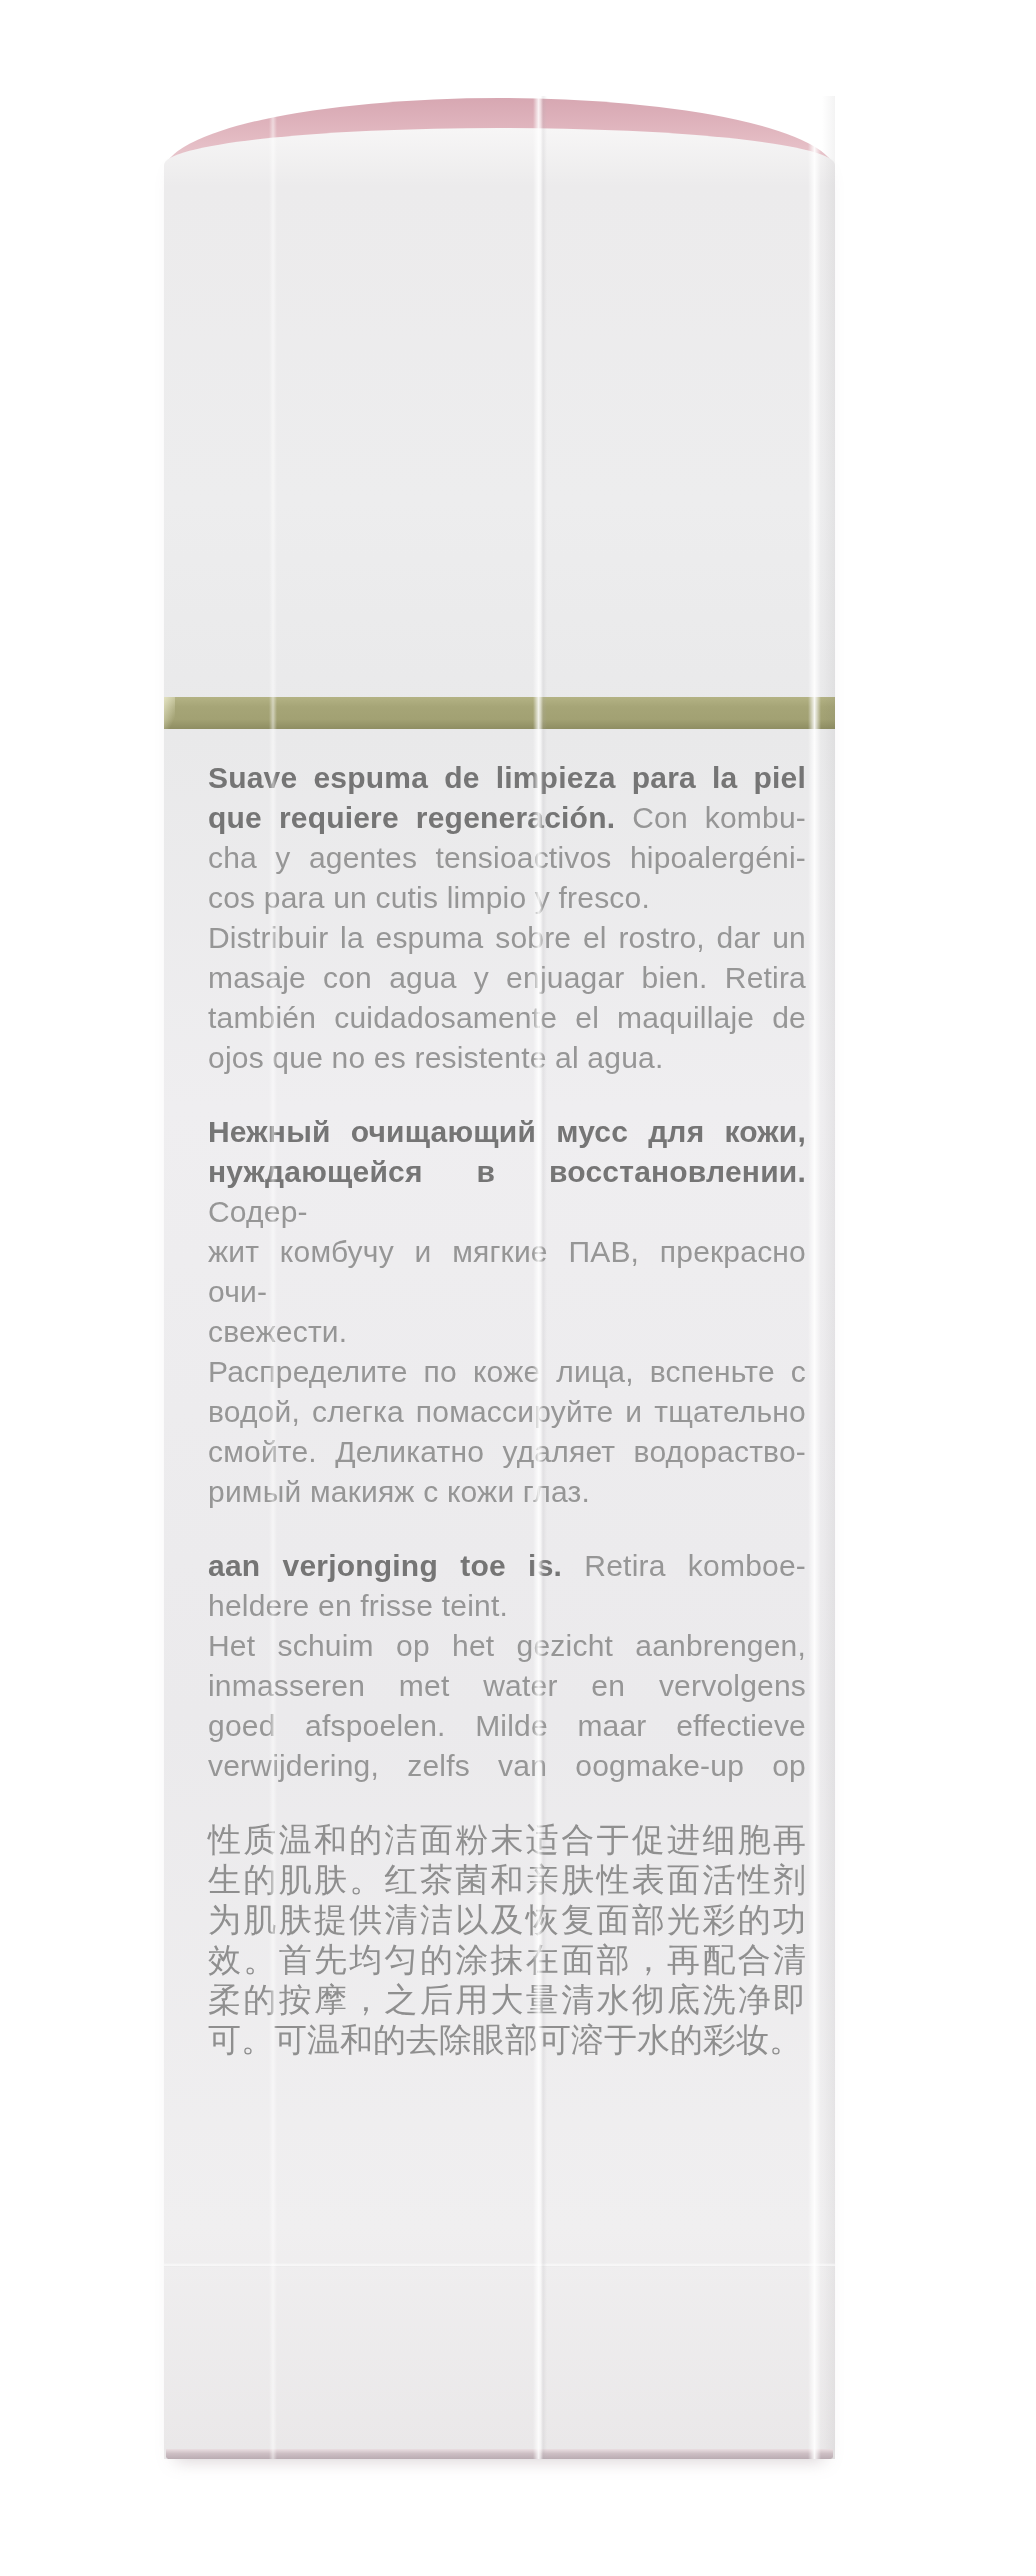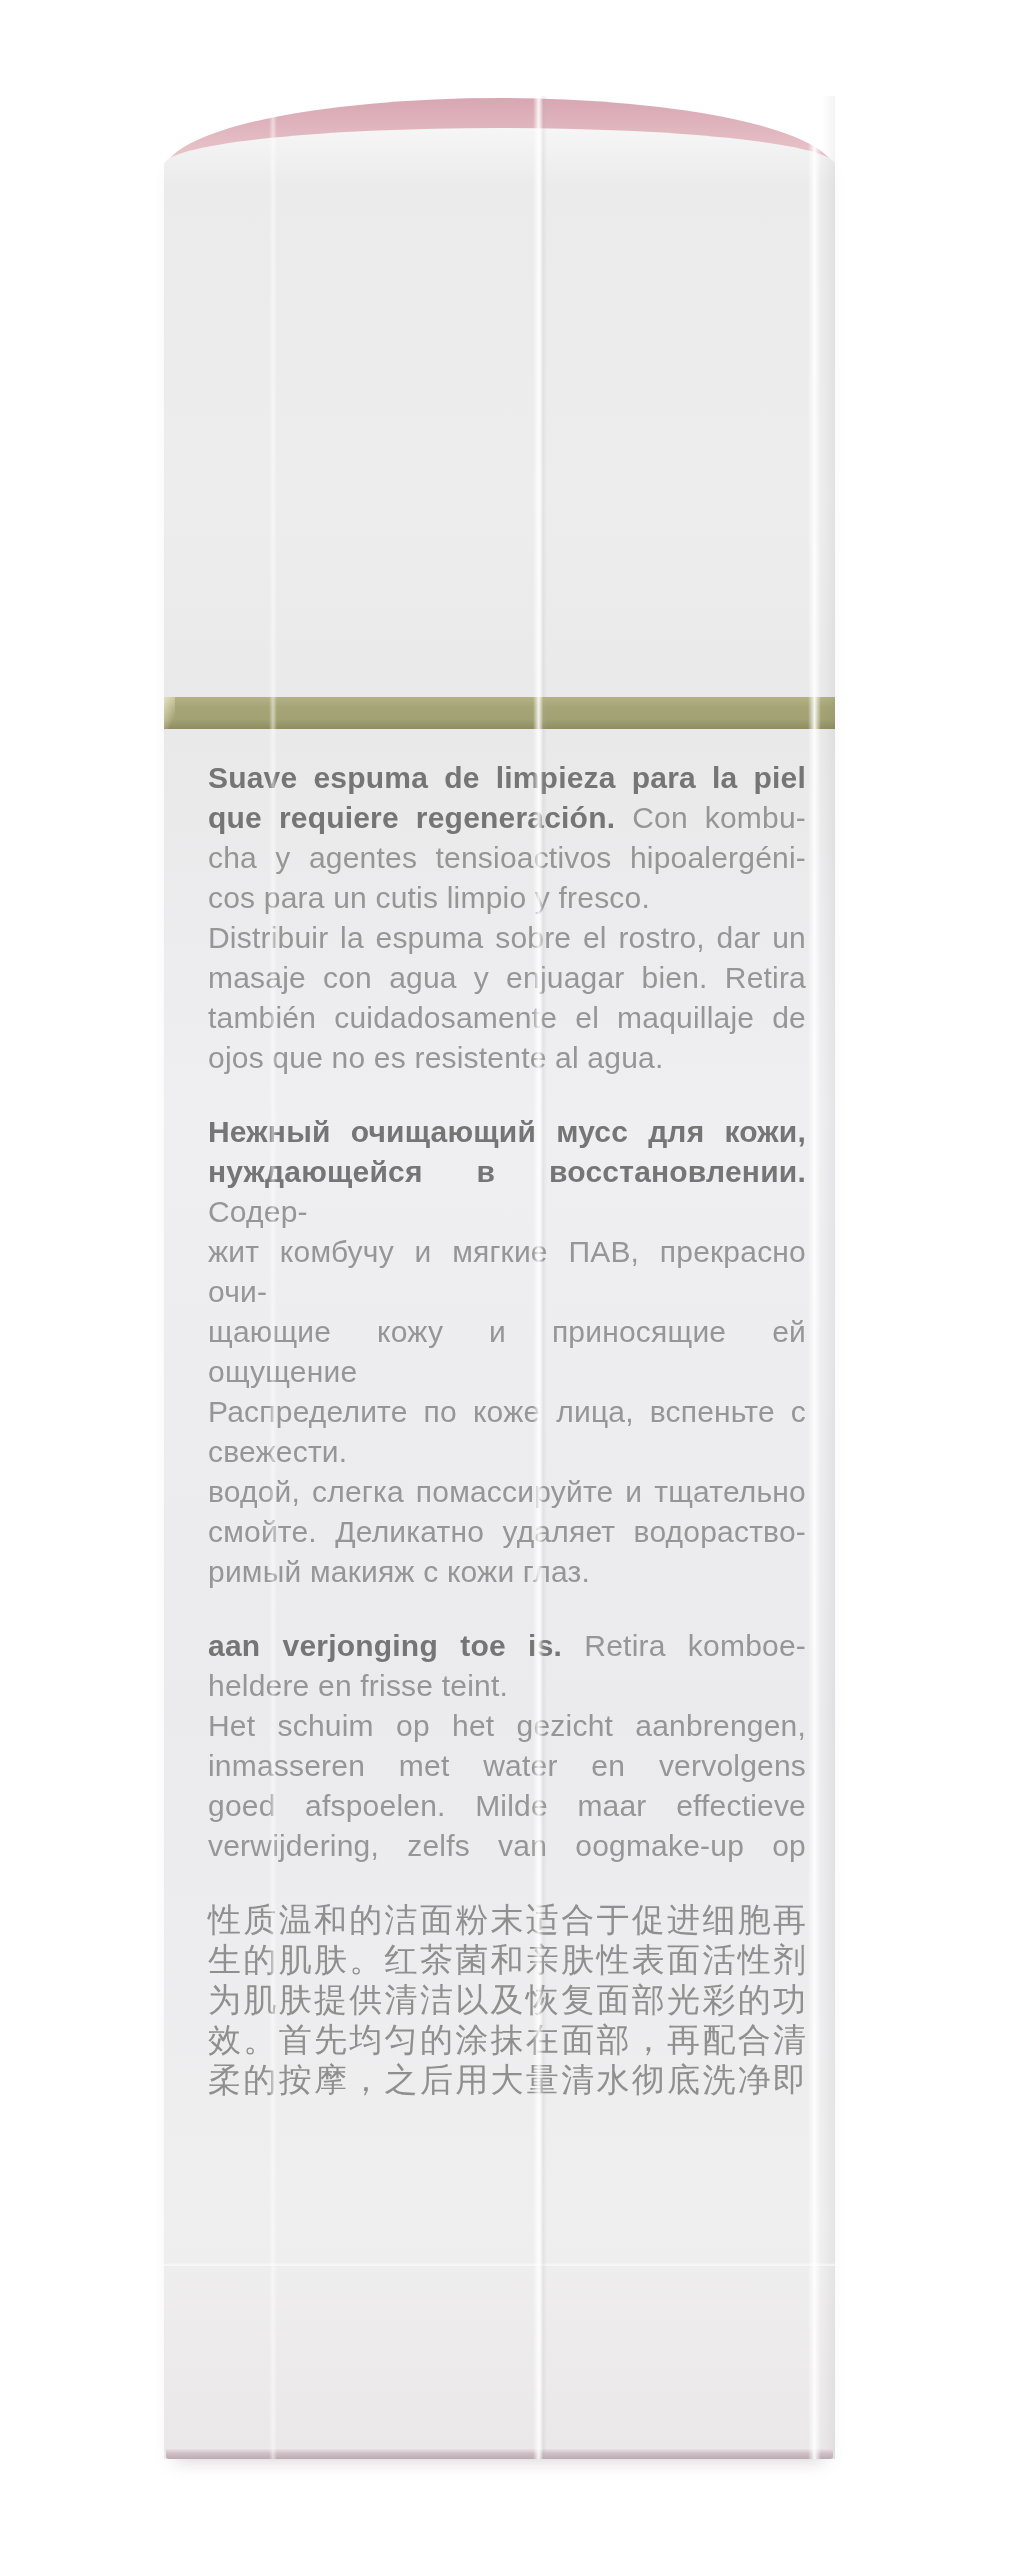--- a/index.html
+++ b/index.html
@@ -85,41 +85,41 @@
         <div class="line"><span>cos para un cutis limpio y fresco.</span></div>
         <div class="line j"><span>Distribuir la espuma sobre el rostro, dar un</span></div>
         <div class="line j"><span>masaje con agua y enjuagar bien. Retira</span></div>
         <div class="line j"><span>también cuidadosamente el maquillaje de</span></div>
         <div class="line"><span>ojos que no es resistente al agua.</span></div>
       </div>
       <div class="block ru">
         <div class="line j"><span class="b">Нежный очищающий мусс для кожи,</span></div>
         <div class="line j"><span class="b">нуждающейся в восстановлении.</span><span> Содер-</span></div>
         <div class="line j"><span>жит комбучу и мягкие ПАВ, прекрасно очи-</span></div>
-        <div class="line j"><span>щающие кожу и приносящие ей ощущение</span></div>
+        <div class="line"><span>свежести.</span></div>
         <div class="line j"><span>Распределите по коже лица, вспеньте с</span></div>
-        <div class="line"><span>свежести.</span></div>
         <div class="line j"><span>водой, слегка помассируйте и тщательно</span></div>
         <div class="line j"><span>смойте. Деликатно удаляет водораство-</span></div>
         <div class="line"><span>римый макияж с кожи глаз.</span></div>
       </div>
       <div class="block nl">
         <div class="line j"><span class="b">aan verjonging toe is.</span><span> Retira komboe-</span></div>
         <div class="line"><span>heldere en frisse teint.</span></div>
         <div class="line j"><span>Het schuim op het gezicht aanbrengen,</span></div>
         <div class="line j"><span>inmasseren met water en vervolgens</span></div>
         <div class="line j"><span>goed afspoelen. Milde maar effectieve</span></div>
         <div class="line j"><span>verwijdering, zelfs van oogmake-up op</span></div>
       </div>
       <div class="block zh">
         <div class="line j"><span>性质温和的洁面粉末适合于促进细胞再</span></div>
         <div class="line j"><span>生的肌肤。红茶菌和亲肤性表面活性剂</span></div>
         <div class="line j"><span>为肌肤提供清洁以及恢复面部光彩的功</span></div>
         <div class="line j"><span>效。首先均匀的涂抹在面部，再配合清</span></div>
         <div class="line j"><span>柔的按摩，之后用大量清水彻底洗净即</span></div>
+        <div class="line"><span>可。可温和的去除眼部可溶于水的彩妆。</span></div>
       </div>
     </div>
   <div class="crease crease-left"></div>
   <div class="crease crease-main"></div>
   <div class="crease crease-right"></div>
   <div class="bottom-edge"></div>
 </div>
 
 
 </body></html>

